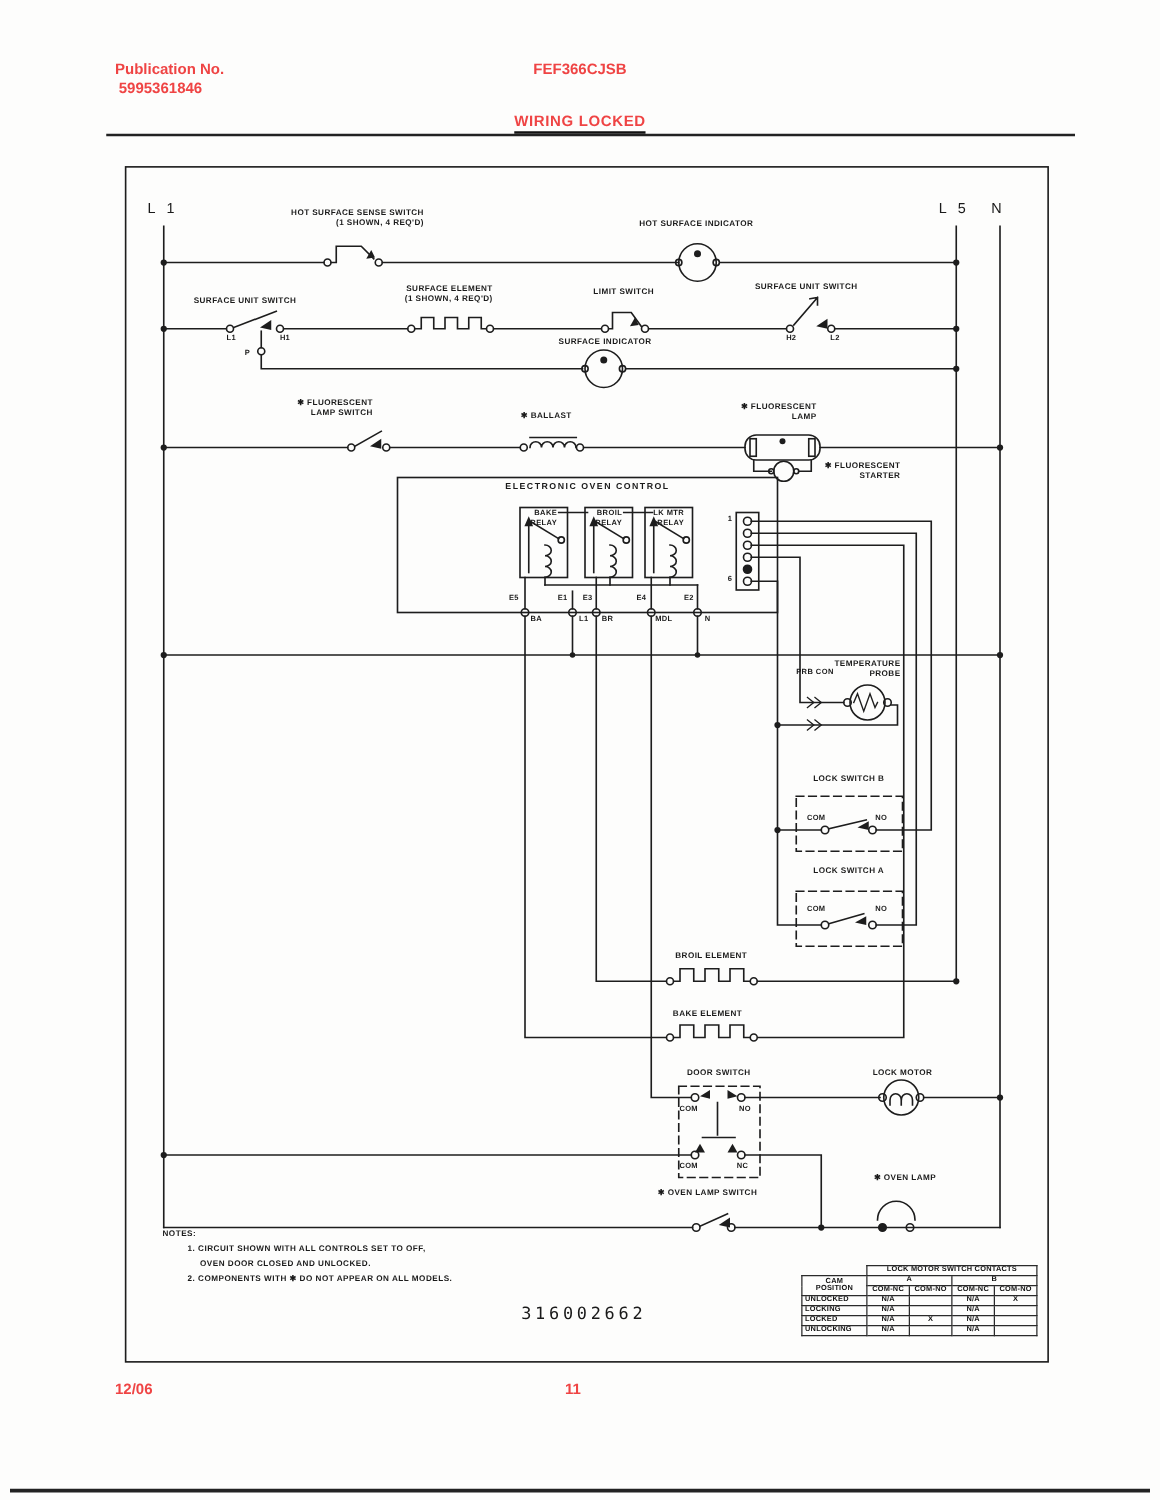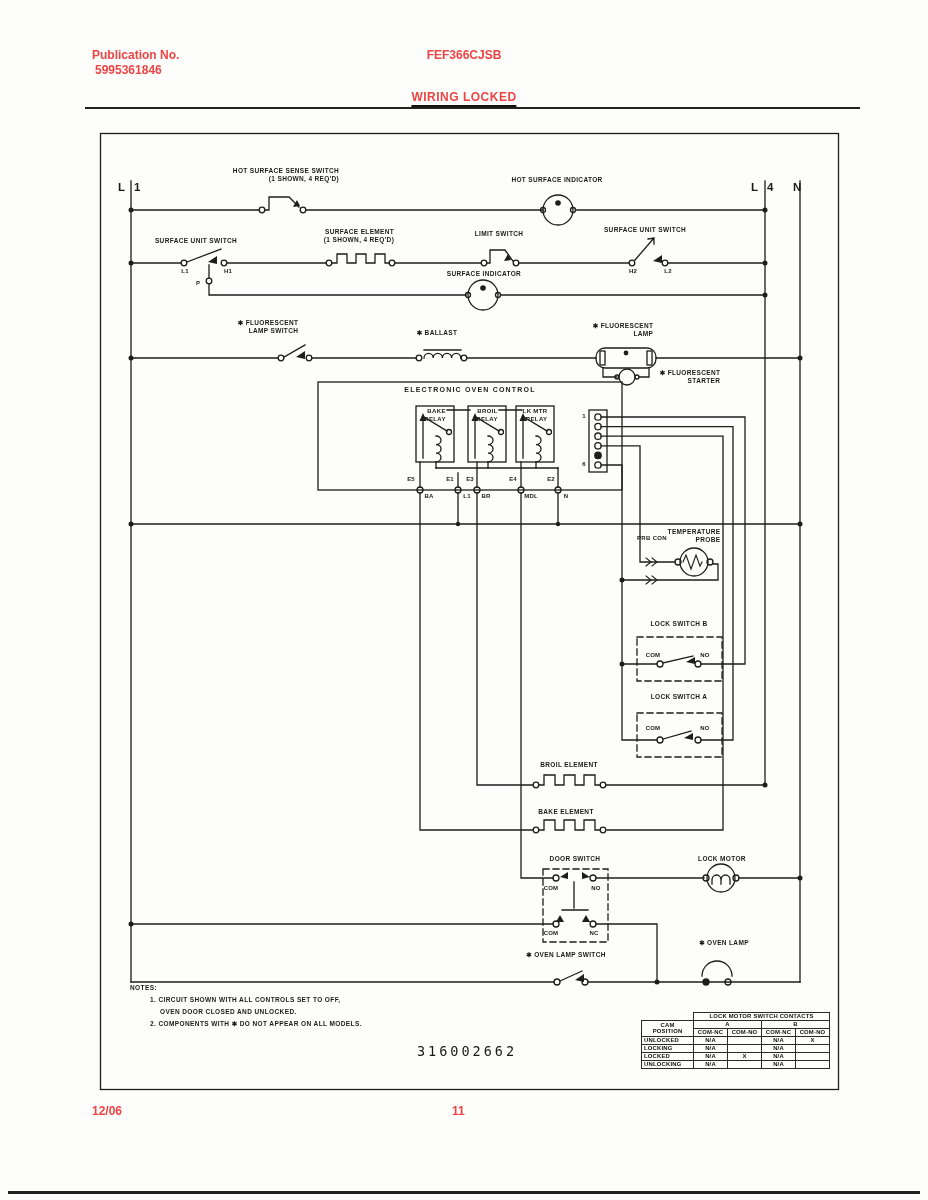--- a/index.html
+++ b/index.html
@@ -8,21 +8,21 @@
     position:relative; width:928px; height:1200px; margin:0 auto;
     background:#fdfdfc; color:#161616; overflow:hidden;
   }
   .lbl {
     position:absolute; transform:translateX(-50%);
     font-size:6.5px; font-weight:700; letter-spacing:.35px;
     line-height:1.3; text-align:right; white-space:pre-line; color:#1a1a1a;
   }
   .lbl.left { transform:none; text-align:left; }
   .term { font-size:6px; letter-spacing:.2px; }
-  .rail { font-size:11.5px; letter-spacing:3px; font-weight:700;margin-top:20px; }
+  .rail { font-size:11.5px; letter-spacing:3px; font-weight:400; }
   .hdr  { position:absolute; font-size:12px; font-weight:700; color:#ef4444; }
   .eoc-title { font-size:7px; letter-spacing:1.2px; }
   .part-number { font-size:13.5px; letter-spacing:3px; font-weight:400;
     font-family:"DejaVu Sans Mono","Liberation Mono",monospace; }
   .note { font-size:6.5px; font-weight:700; letter-spacing:.4px; }
   .rule { position:absolute; background:#222; }
   svg.wires { position:absolute; left:0; top:0; }
 
   table.locktbl {
     position:absolute; left:641px; top:1012px;
@@ -313,21 +313,21 @@
       <path d="M588,982 H800"></path>
     </g>
     <g>
       <path d="M702,976 A15,15 0 1 1 732,976"></path>
       <circle cx="706" cy="982" r="3" fill="#1d1d1d"></circle>
       <circle cx="728" cy="982" r="3"></circle>
     </g>
   </svg>
 
   <div class="lbl rail left" style="left:118px; top:160px;">L 1</div>
-  <div class="lbl rail left" style="left:751px; top:160px;">L 4</div>
+  <div class="lbl rail left" style="left:751px; top:160px;">L 5</div>
   <div class="lbl rail left" style="left:793px; top:160px;">N</div>
 
   <div class="lbl" style="left:286px; top:167px;">HOT SURFACE SENSE SWITCH
 (1 SHOWN, 4 REQ'D)</div>
   <div class="lbl" style="left:557px; top:176px;">HOT SURFACE INDICATOR</div>
   <div class="lbl" style="left:196px; top:237px;">SURFACE UNIT SWITCH</div>
   <div class="lbl" style="left:359px; top:228px;">SURFACE ELEMENT
 (1 SHOWN, 4 REQ'D)</div>
   <div class="lbl" style="left:499px; top:230px;">LIMIT SWITCH</div>
   <div class="lbl" style="left:645px; top:226px;">SURFACE UNIT SWITCH</div>

